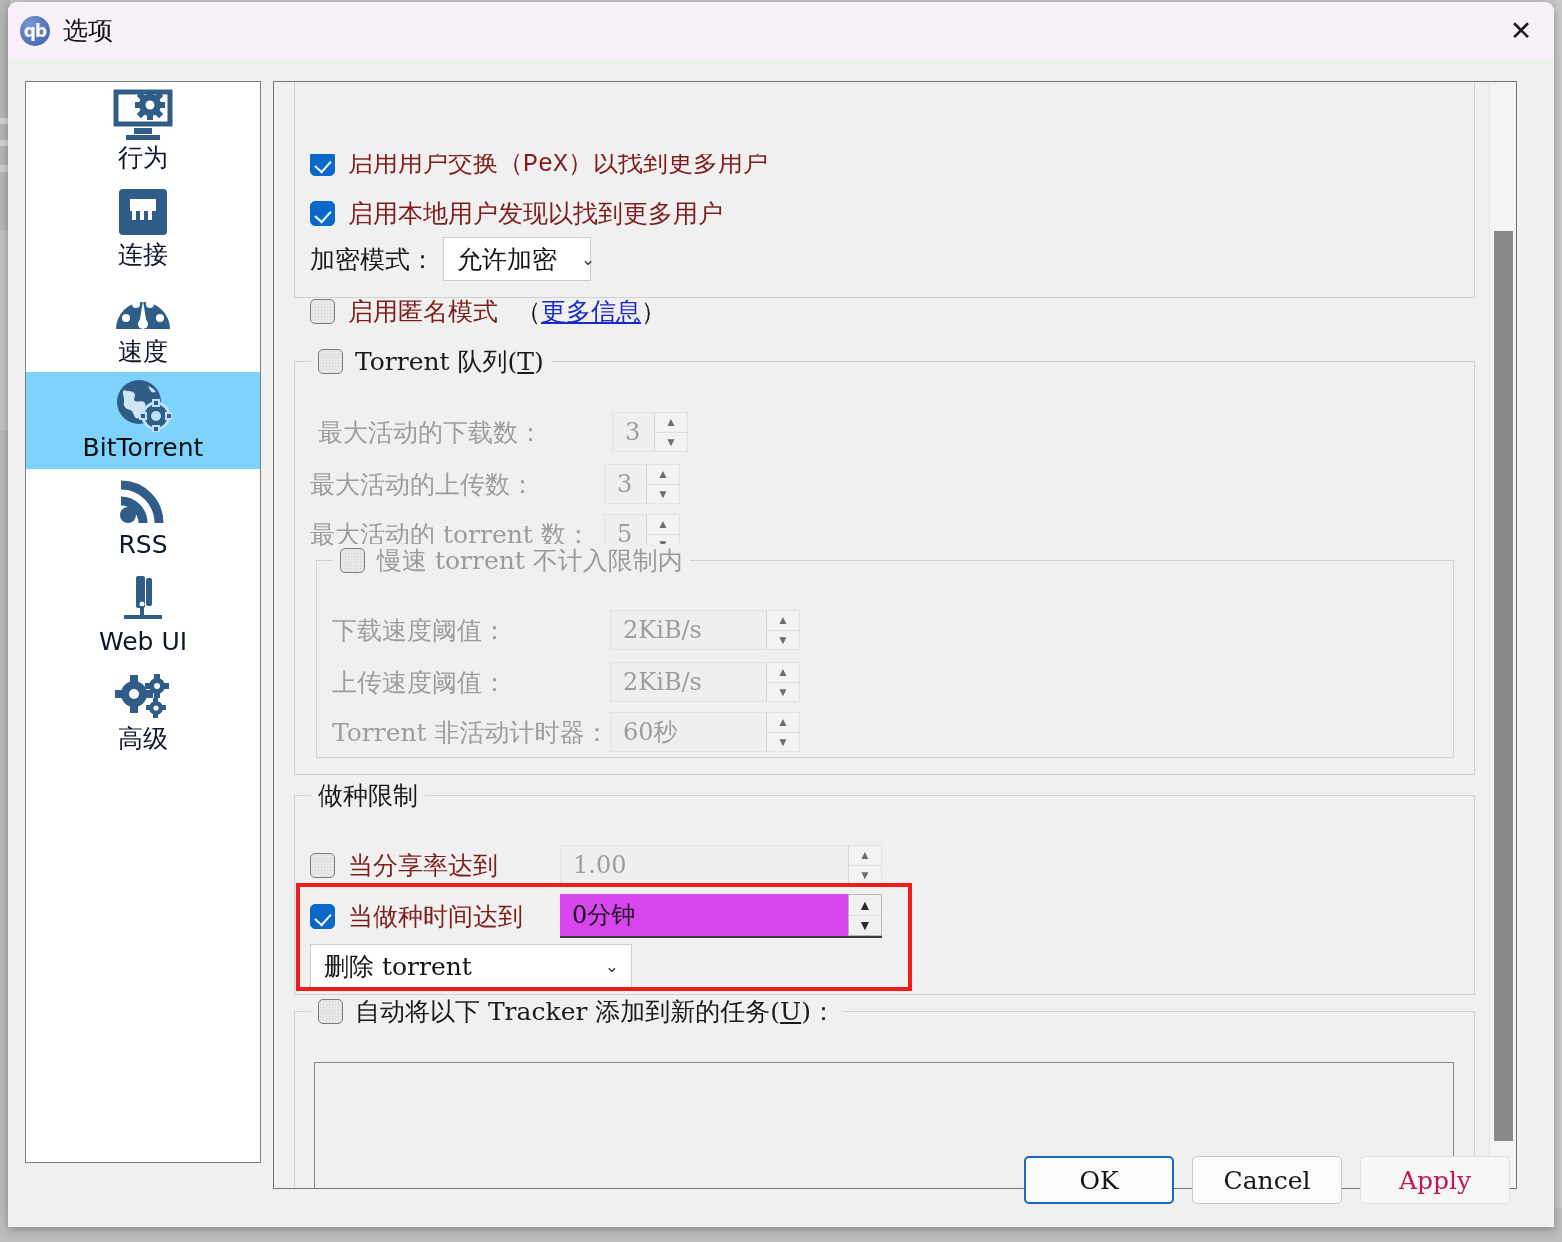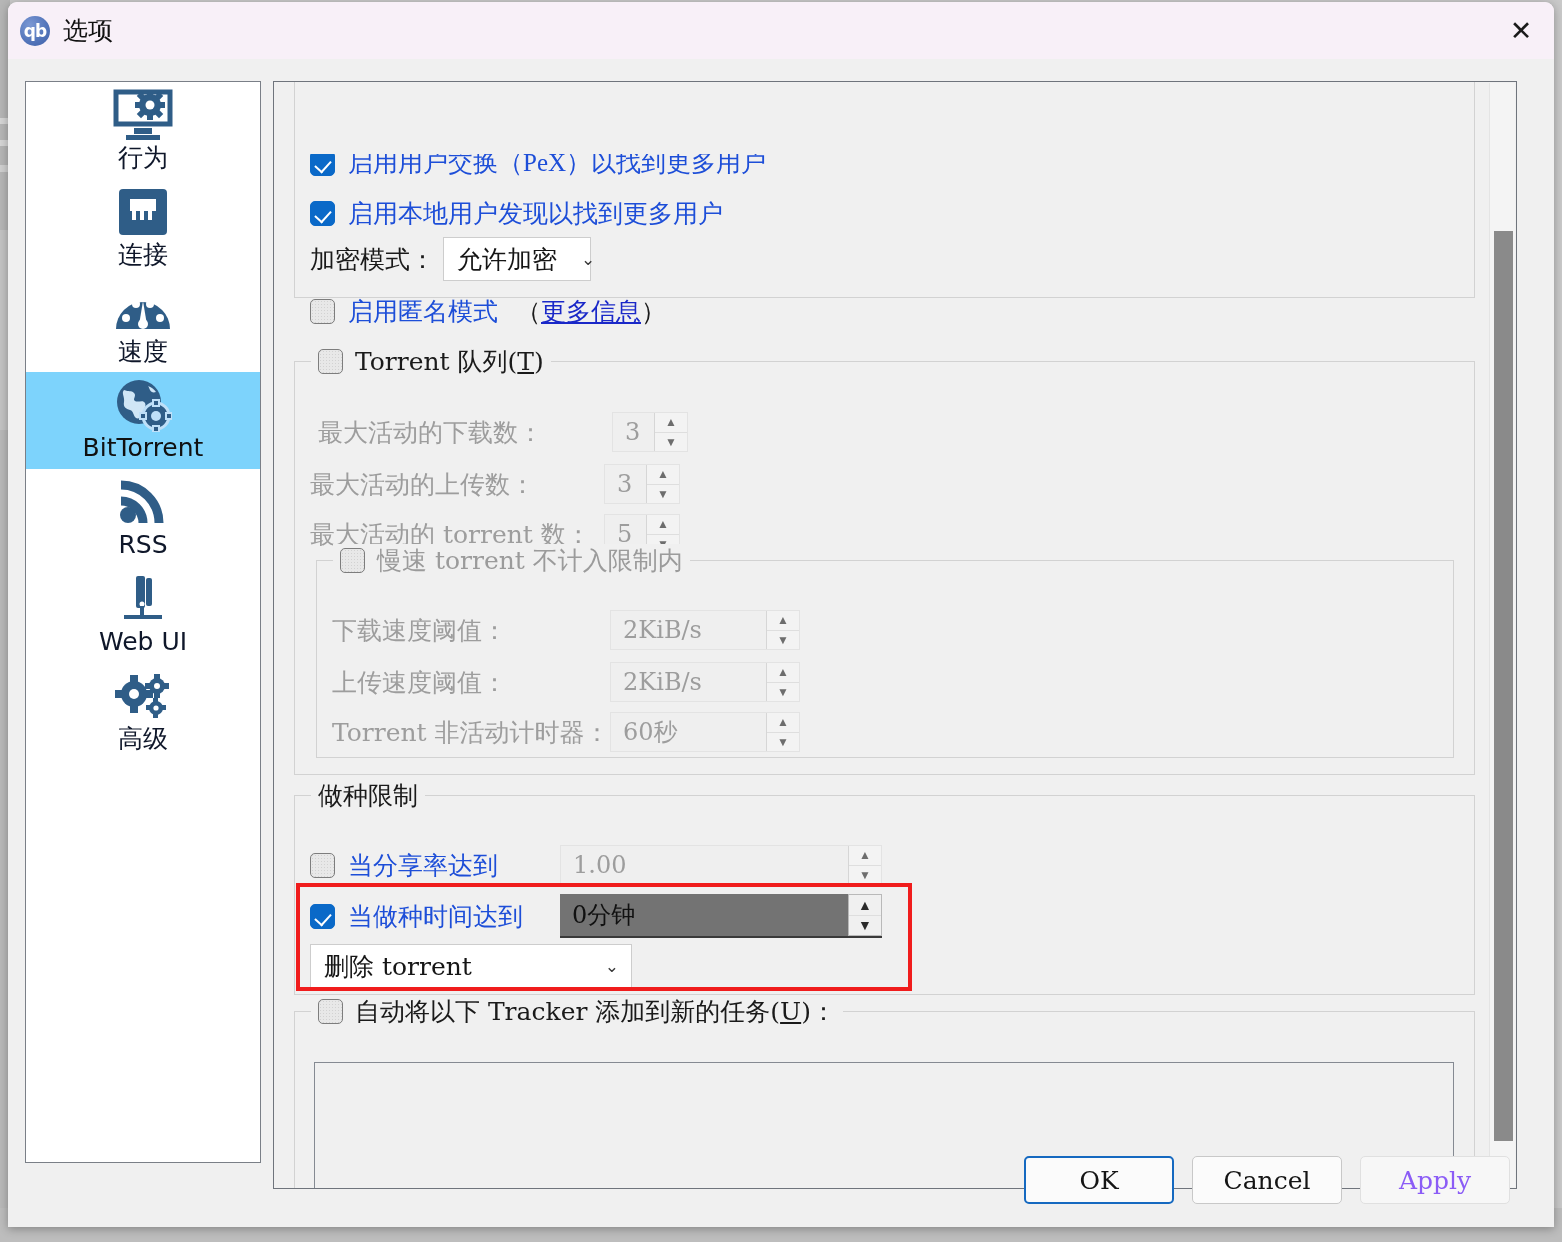--- a/index.html
+++ b/index.html
@@ -108,22 +108,22 @@
   .cb.checked {
     background: #0a69c8; border: 1px solid #0a69c8; background-image: none;
     position: relative;
   }
   .cb.checked::after {
     content: ""; position: absolute; left: 7px; top: 5px;
     width: 8px; height: 13px; border: solid #fff; border-width: 0 2.4px 2.4px 0;
     transform: rotate(42deg);
   }
   .cb-lbl {
-    margin-left: 13px; font-size: 25px; color: #1d4ed8; white-space: nowrap;
-    font-family: Liberation Serif, serif;
+    margin-left: 13px; font-size: 25px; color: #7f1d1d; white-space: nowrap;
+    font-family: Liberation Mono, monospace;
   }
 
   
   .groupbox {
     position: absolute; border: 1px solid #d2d2d2; background: transparent;
   }
   .group-title {
     position: absolute; top: -17px; left: 16px; background: #f0f0f0;
     padding: 0 7px; font-size: 25px; color: #1a1a1a; white-space: nowrap;
     display: flex; align-items: center;
@@ -153,21 +153,21 @@
     display: flex; flex-direction: column;
     border-left: 1px solid #d6d6d6; background: #f3f3f3;
   }
   .spin-btns > div {
     flex: 1; display: flex; align-items: center; justify-content: center;
     font-size: 12px; color: #6d6d6d; line-height: 1;
   }
   .spin-btns > div:first-child { border-bottom: 1px solid #dedede; }
   
   .spin.active {
-    background: #737373; border: none; border-bottom: 2px solid #3a3a3a;
+    background: #d946ef; border: none; border-bottom: 2px solid #3a3a3a;
     height: 44px;
   }
   .spin.active .val { color: #111; }
   .spin.active .spin-btns { background: #f0f0f0; border: 1px solid #b9b9b9; width: 34px; height: 100%; }
   .spin.active .spin-btns > div { color: #2a2a2a; font-size: 14px; }
 
   
   .combo {
     height: 44px; background: #fff; border: 1px solid #cdcdcd;
     display: flex; align-items: center; justify-content: space-between;
@@ -211,21 +211,21 @@
     padding-right: 44px; gap: 18px;
   }
   .btn {
     width: 150px; height: 48px; border-radius: 5px;
     background: #fbfbfb; border: 1px solid #c8c8c8;
     display: flex; align-items: center; justify-content: center;
     font-size: 25px; color: #151515; cursor: pointer;
     font-family: "DejaVu Serif", "Liberation Serif", serif;
   }
   .btn.default { border: 2px solid #1569c0; }
-  .btn.disabled { color: #8b5cf6; border-color: #e0e0e0; background: #f7f7f7; cursor: default; }
+  .btn.disabled { color: #be185d; border-color: #e0e0e0; background: #f7f7f7; cursor: default; }
 </style>
 </head>
 <body>
 
 <div class="backdrop-strip"></div>
 <div class="backdrop-bottom"></div>
 
 <div class="window">
 
   <div class="titlebar">

